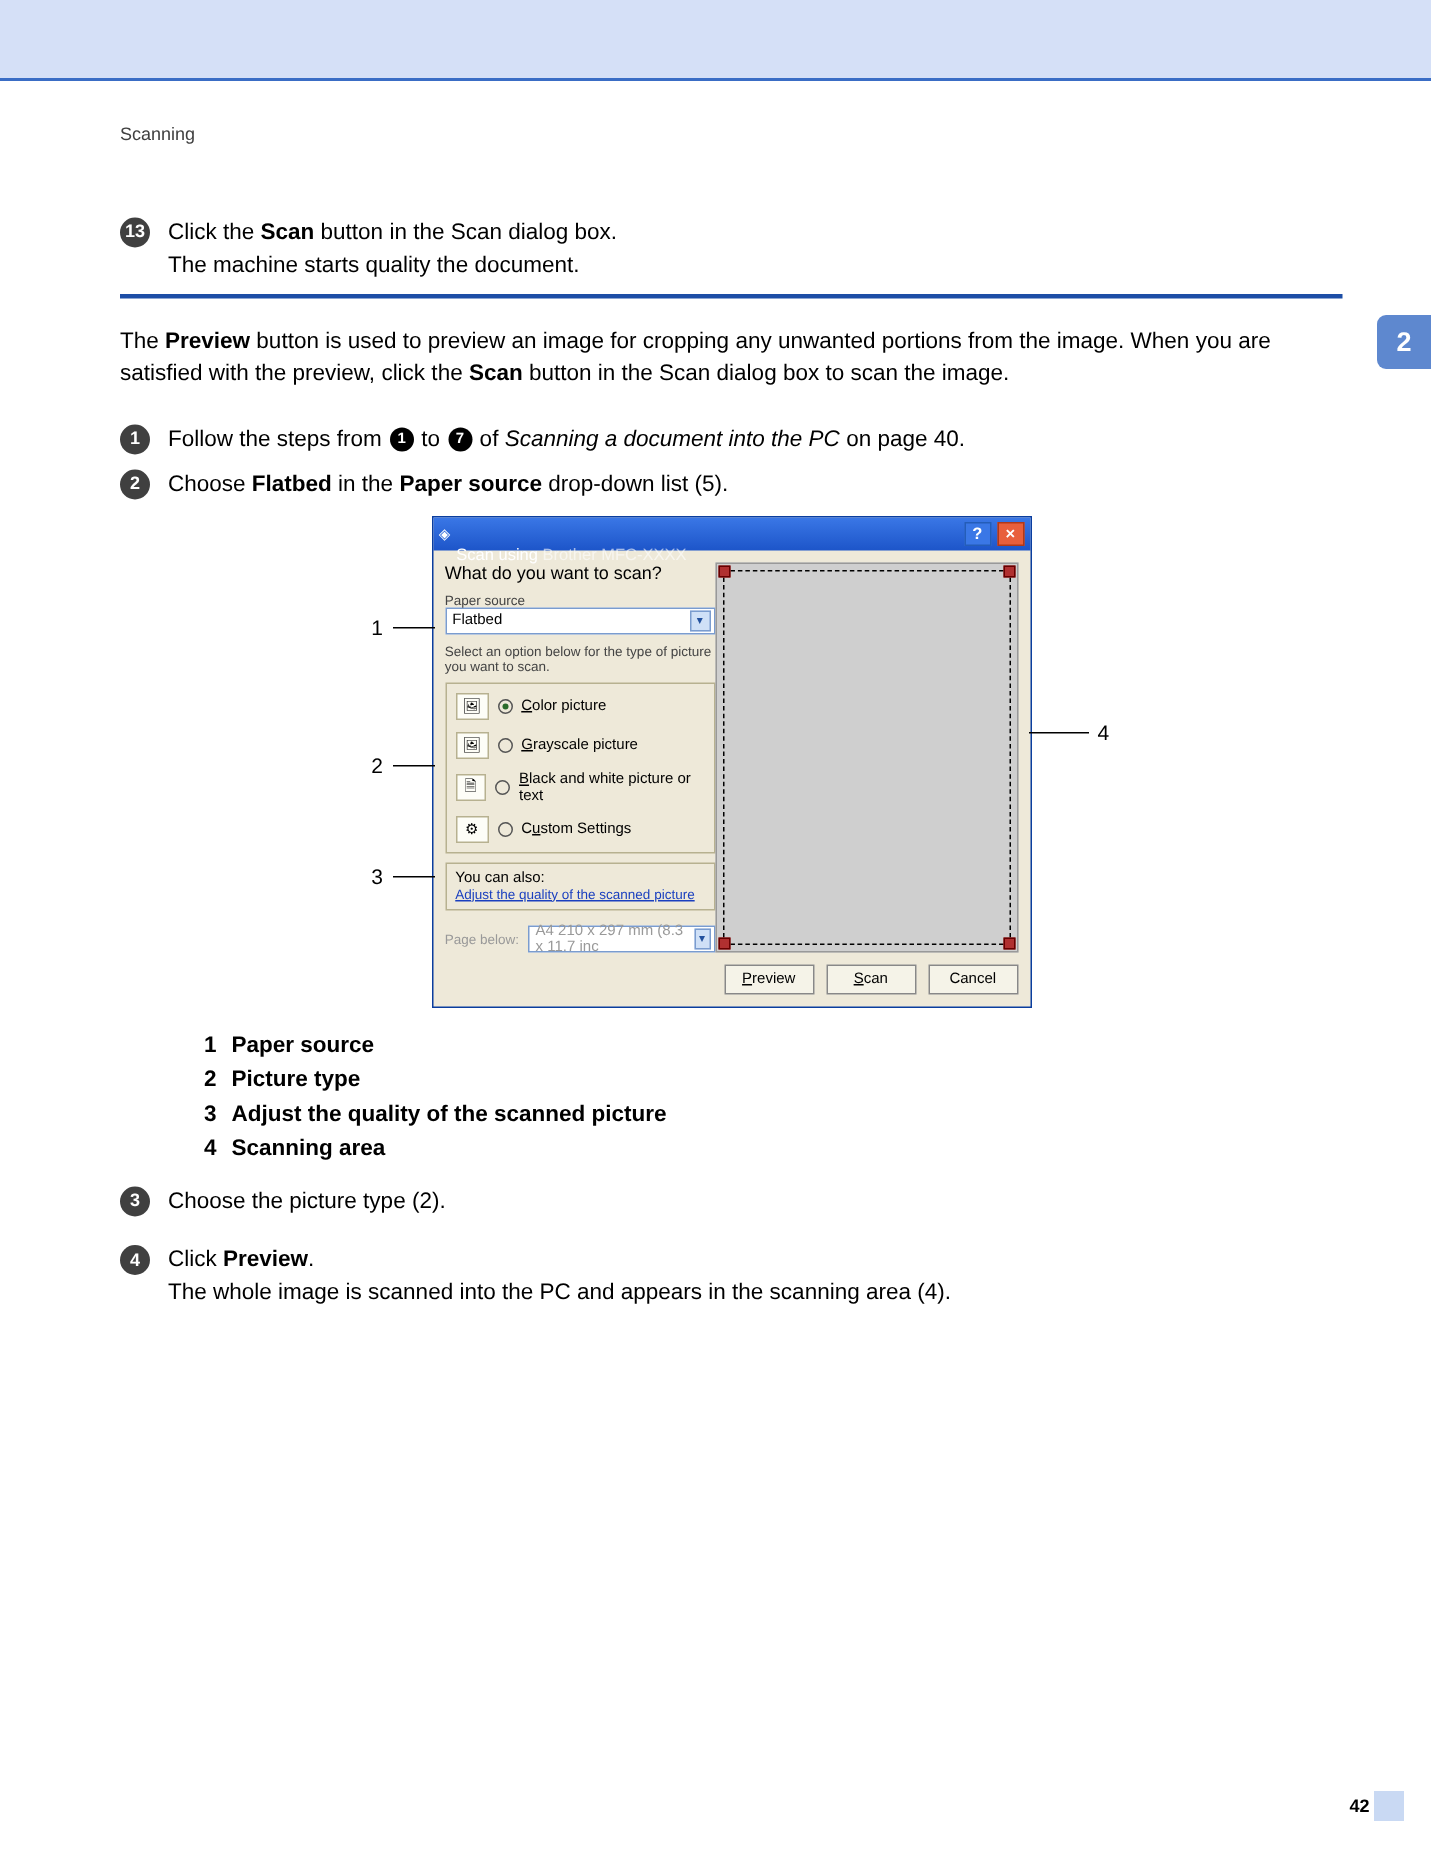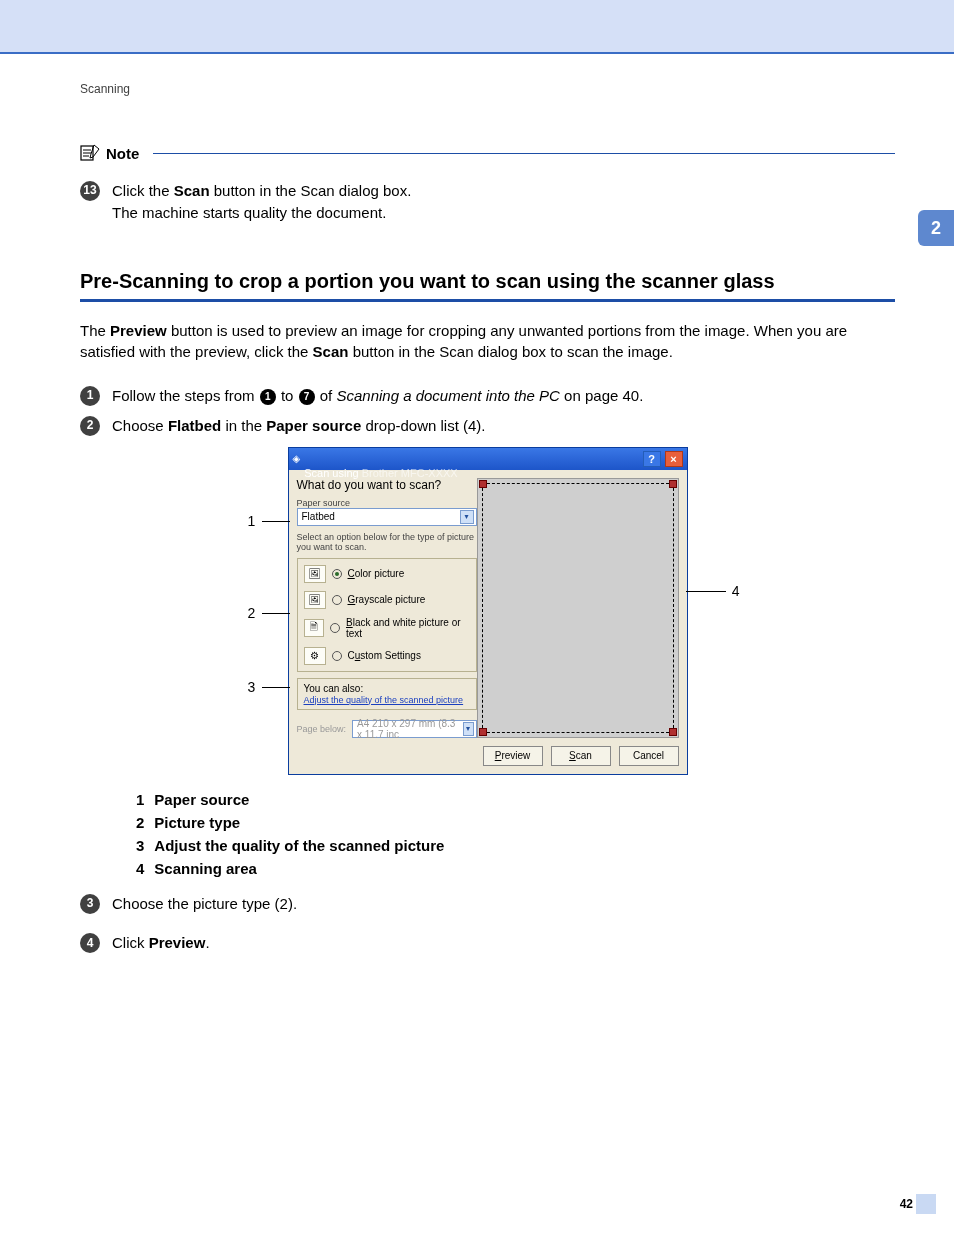--- a/index.html
+++ b/index.html
@@ -252,61 +252,47 @@
 <body>
 
 <div class="top-band"></div>
 <div class="top-rule"></div>
 <div class="thumb-tab">2</div>
 
 <div class="page">
   <div class="hdr-scanning">Scanning</div>
 
   <div class="note-box">
-    <div class="note-head">
-      <span class="note-icon">
-        <svg width="20" height="18" viewBox="0 0 20 18">
-          <rect x="1" y="2" width="12" height="14" fill="none" stroke="#000" stroke-width="1.2"></rect>
-          <line x1="3" y1="6" x2="11" y2="6" stroke="#000"></line>
-          <line x1="3" y1="9" x2="11" y2="9" stroke="#000"></line>
-          <line x1="3" y1="12" x2="9" y2="12" stroke="#000"></line>
-          <path d="M14 1 L19 5 L13 13 L10 14 L11 10 Z" fill="none" stroke="#000" stroke-width="1"></path>
-        </svg>
-      </span>
-      <span class="note-title">Note</span>
-      <span class="rule"></span>
-    </div>
   </div>
 
   <div class="step">
     <span class="step-num">13</span>
     <div class="step-body">
       <span>Click the </span><b>Scan</b><span> button in the Scan dialog box.</span><br>
       <span>The machine starts quality the document.</span>
     </div>
   </div>
 
-  <h2 class="section">Pre-Scanning to crop a portion you want to scan using the scanner glass</h2>
   <div class="section-rule"></div>
 
   <div class="intro">
     <span>The </span><b>Preview</b><span> button is used to preview an image for cropping any unwanted portions from the image. When you are satisfied with the preview, click the </span><b>Scan</b><span> button in the Scan dialog box to scan the image.</span>
   </div>
 
   <div class="step">
     <span class="step-num">1</span>
     <div class="step-body">
       <span>Follow the steps from </span><span class="inline-num">1</span><span> to </span><span class="inline-num">7</span><span> of </span><span class="italic-link">Scanning a document into the PC</span><span> on page 40.</span>
     </div>
   </div>
 
   <div class="step">
     <span class="step-num">2</span>
     <div class="step-body">
-      <span>Choose </span><b>Flatbed</b><span> in the </span><b>Paper source</b><span> drop-down list (4).</span>
+      <span>Choose </span><b>Flatbed</b><span> in the </span><b>Paper source</b><span> drop-down list (5).</span>
     </div>
   </div>
 
   <div class="shot-wrap">
     <div class="callout" style="top:66px; left:0;">
       <span>1</span>
       <span class="line" style="top:8px;left:14px;width:28px;"></span>
     </div>
     <div class="callout" style="top:158px; left:0;">
       <span>2</span>
@@ -409,18 +395,19 @@
 
   <div class="step">
     <span class="step-num">3</span>
     <div class="step-body">Choose the picture type (2).</div>
   </div>
 
   <div class="step" style="margin-top:18px;">
     <span class="step-num">4</span>
     <div class="step-body">
       <span>Click </span><b>Preview</b><span>.</span><br>
+      <span>The whole image is scanned into the PC and appears in the scanning area (4).</span>
     </div>
   </div>
 </div>
 
 <div class="page-num">42</div>
 <div class="corner"></div>
 
 </body></html>

